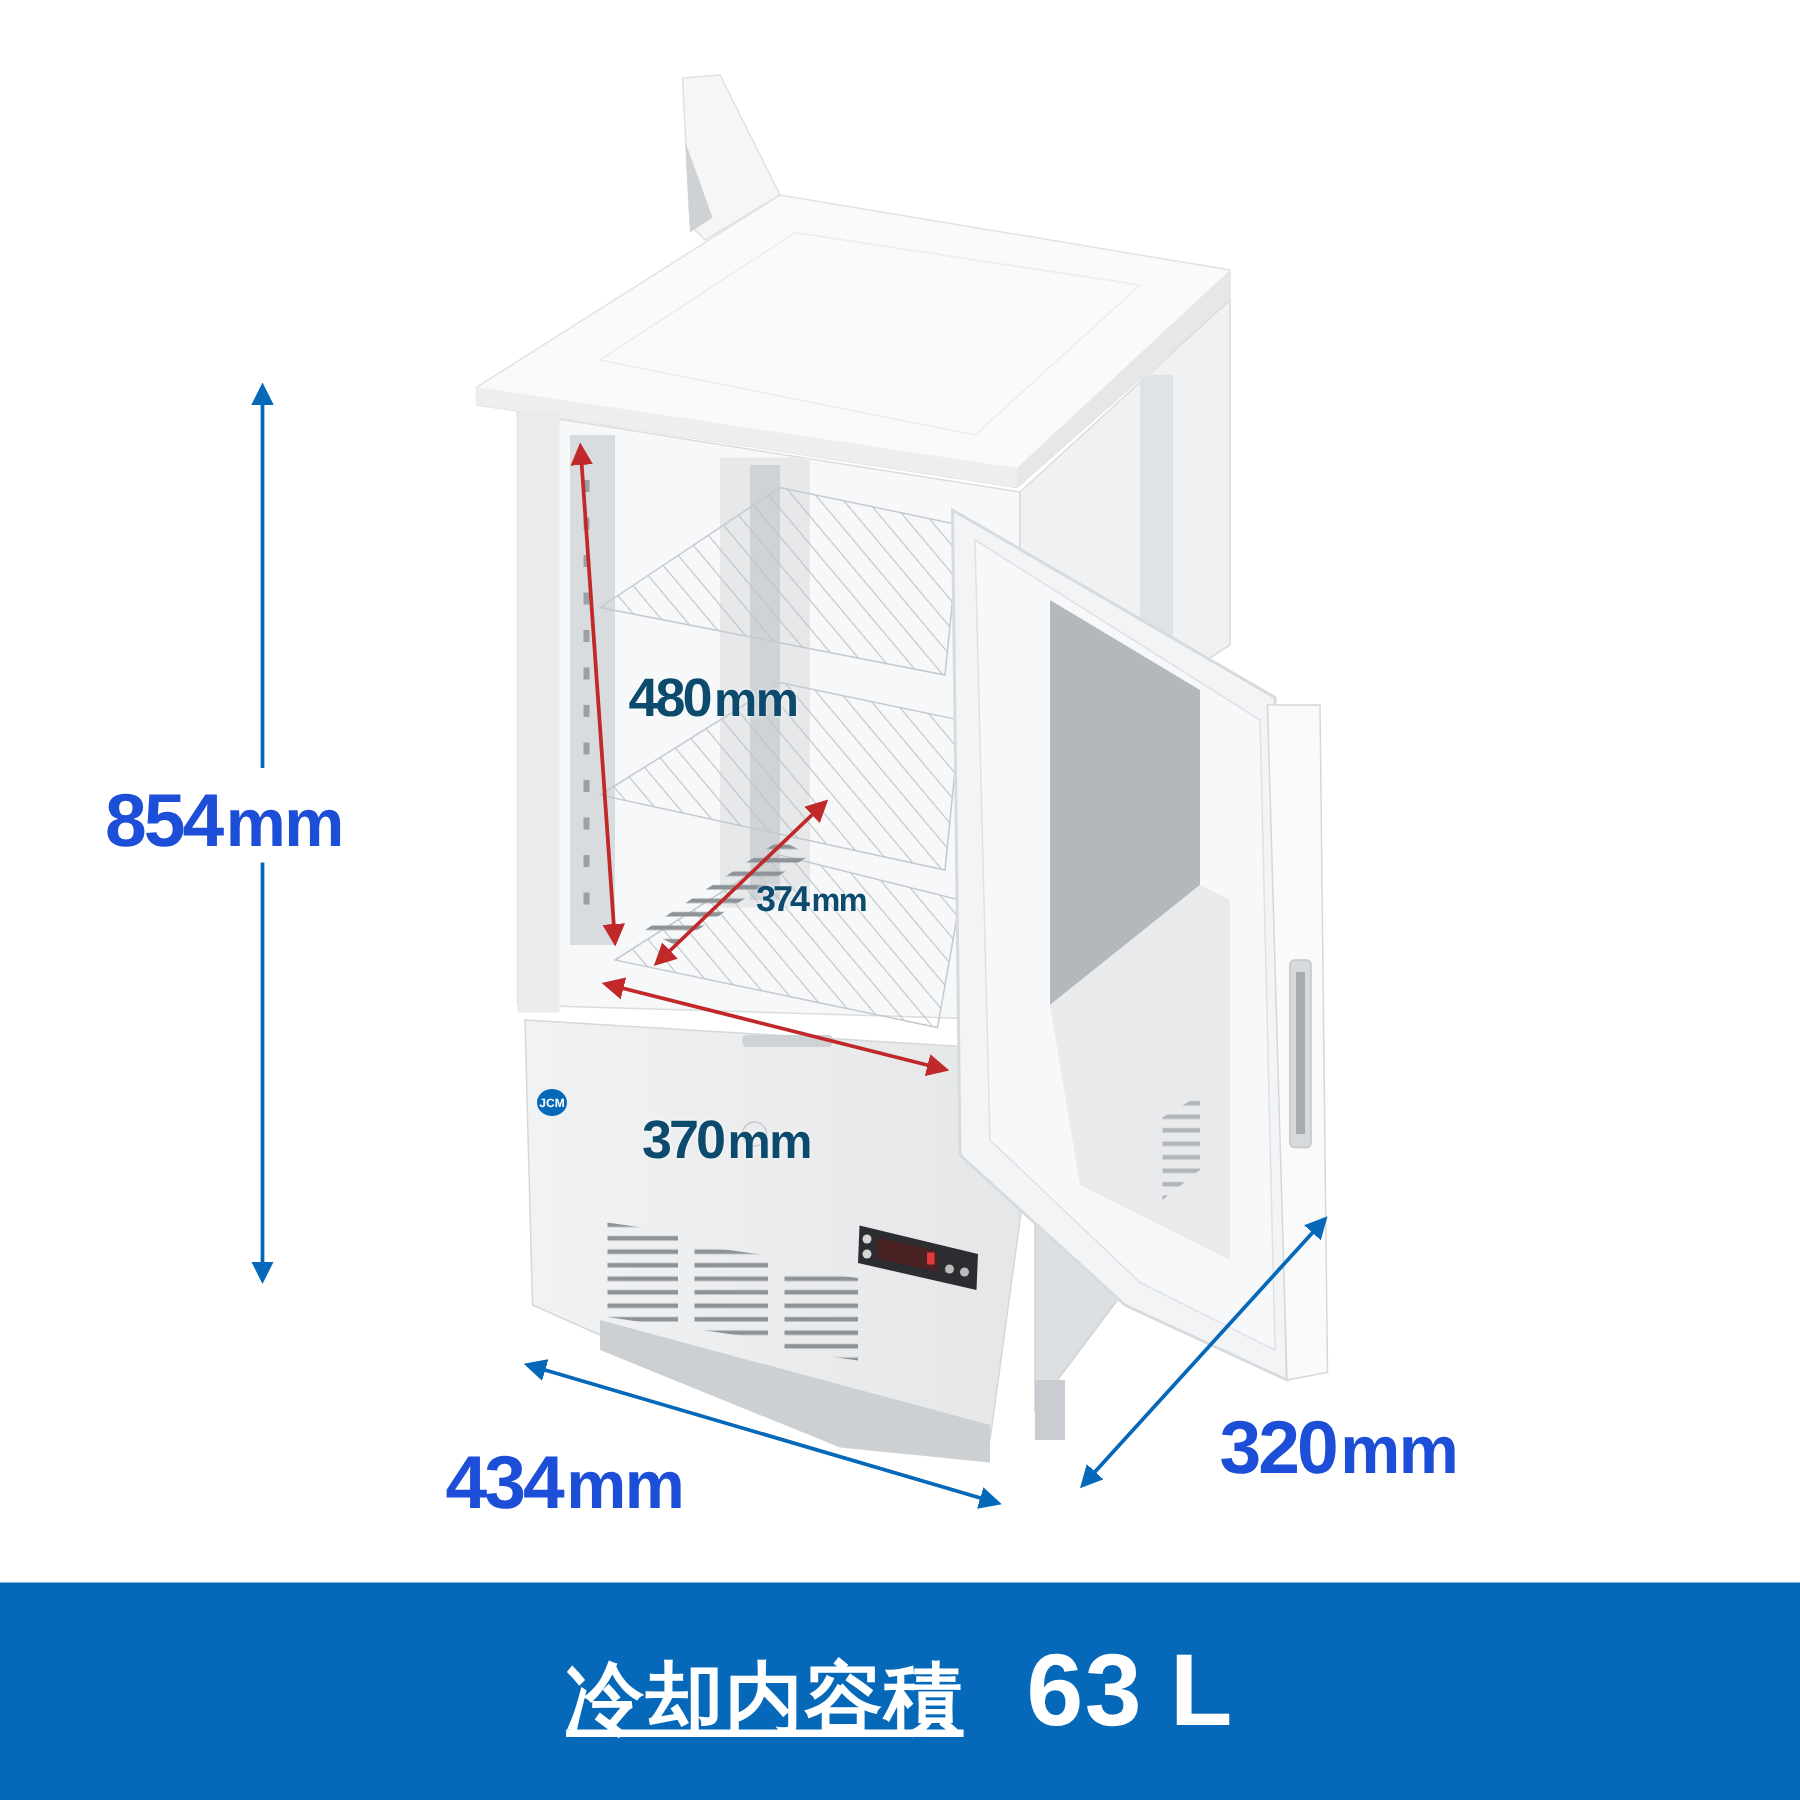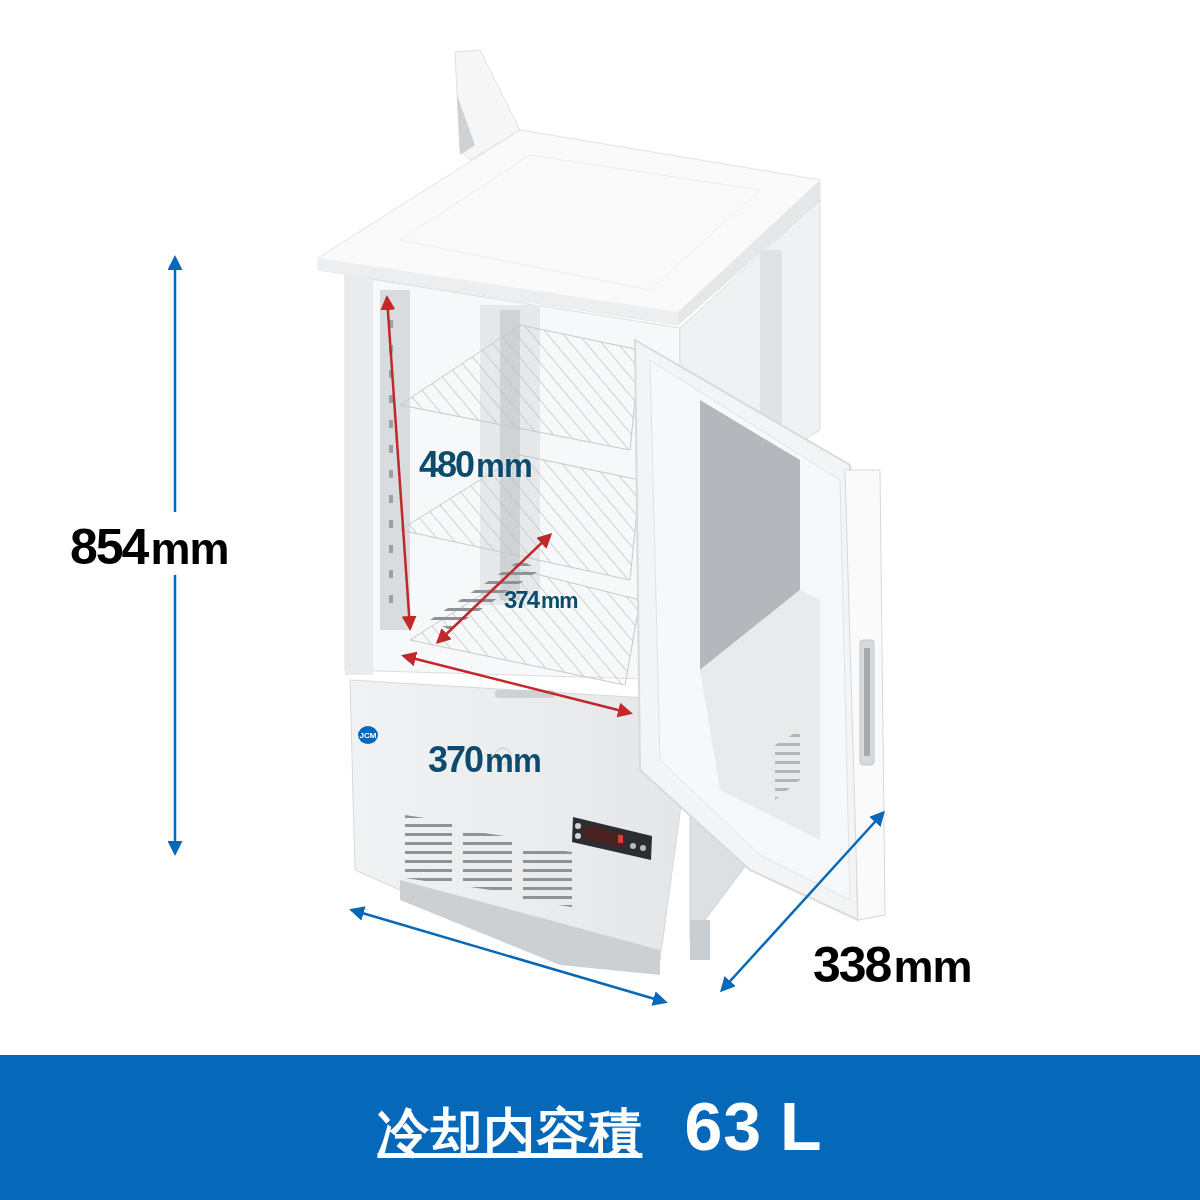--- a/index.html
+++ b/index.html
@@ -7,21 +7,21 @@
     width: 1200px; height: 1200px; position: relative; overflow: hidden;
     background: #ffffff;
     font-family: "Liberation Sans", "DejaVu Sans", sans-serif;
   }
   #stage { position: absolute; left: 0; top: 0; width: 1200px; height: 1200px; }
   .dim-label {
     position: absolute; font-weight: bold; white-space: nowrap; line-height: 1;
     letter-spacing: -2px;
   }
   .dim-label .unit { font-size: 0.9em; letter-spacing: -1px; margin-left: 3px; }
-  .blue { color: #000000; }
+  .blue { color: #1d4ed8; }
   .red { color: #0c4a6e; text-shadow: 0 0 3px rgba(255,255,255,0.8); }
   .lbl-854 { left: 70px; top: 522px; font-size: 50px; }
   .lbl-434 { left: 297px; top: 963px; font-size: 50px; }
   .lbl-446 { left: 813px; top: 940px; font-size: 50px; }
   .lbl-480 { left: 419px; top: 447px; font-size: 36px; }
   .lbl-374 { left: 504px; top: 588px; font-size: 24px; }
   .lbl-370 { left: 428px; top: 698px; font-size: 36px; margin-top: 44px; }
 
   .banner {
     position: absolute; left: 0; top: 1055px; width: 1200px; height: 145px;
@@ -152,22 +152,25 @@
     <g stroke="#c0282a" stroke-width="2.5" fill="none">
       <line x1="387" y1="298" x2="410" y2="628" marker-start="url(#ar)" marker-end="url(#ar)"></line>
       <line x1="438" y1="642" x2="550" y2="535" marker-start="url(#ar)" marker-end="url(#ar)"></line>
       <line x1="404" y1="656" x2="630" y2="713" marker-start="url(#ar)" marker-end="url(#ar)"></line>
     </g>
   </svg>
 
   <div class="dim-label blue lbl-854">
     <span>854</span><span class="unit">mm</span>
   </div>
+  <div class="dim-label blue lbl-434">
+    <span>434</span><span class="unit">mm</span>
+  </div>
   <div class="dim-label blue lbl-446">
-    <span>338</span><span class="unit">mm</span>
+    <span>320</span><span class="unit">mm</span>
   </div>
 
   <div class="dim-label red lbl-480">
     <span>480</span><span class="unit">mm</span>
   </div>
   <div class="dim-label red lbl-374">
     <span>374</span><span class="unit">mm</span>
   </div>
   <div class="dim-label red lbl-370">
     <span>370</span><span class="unit">mm</span>

